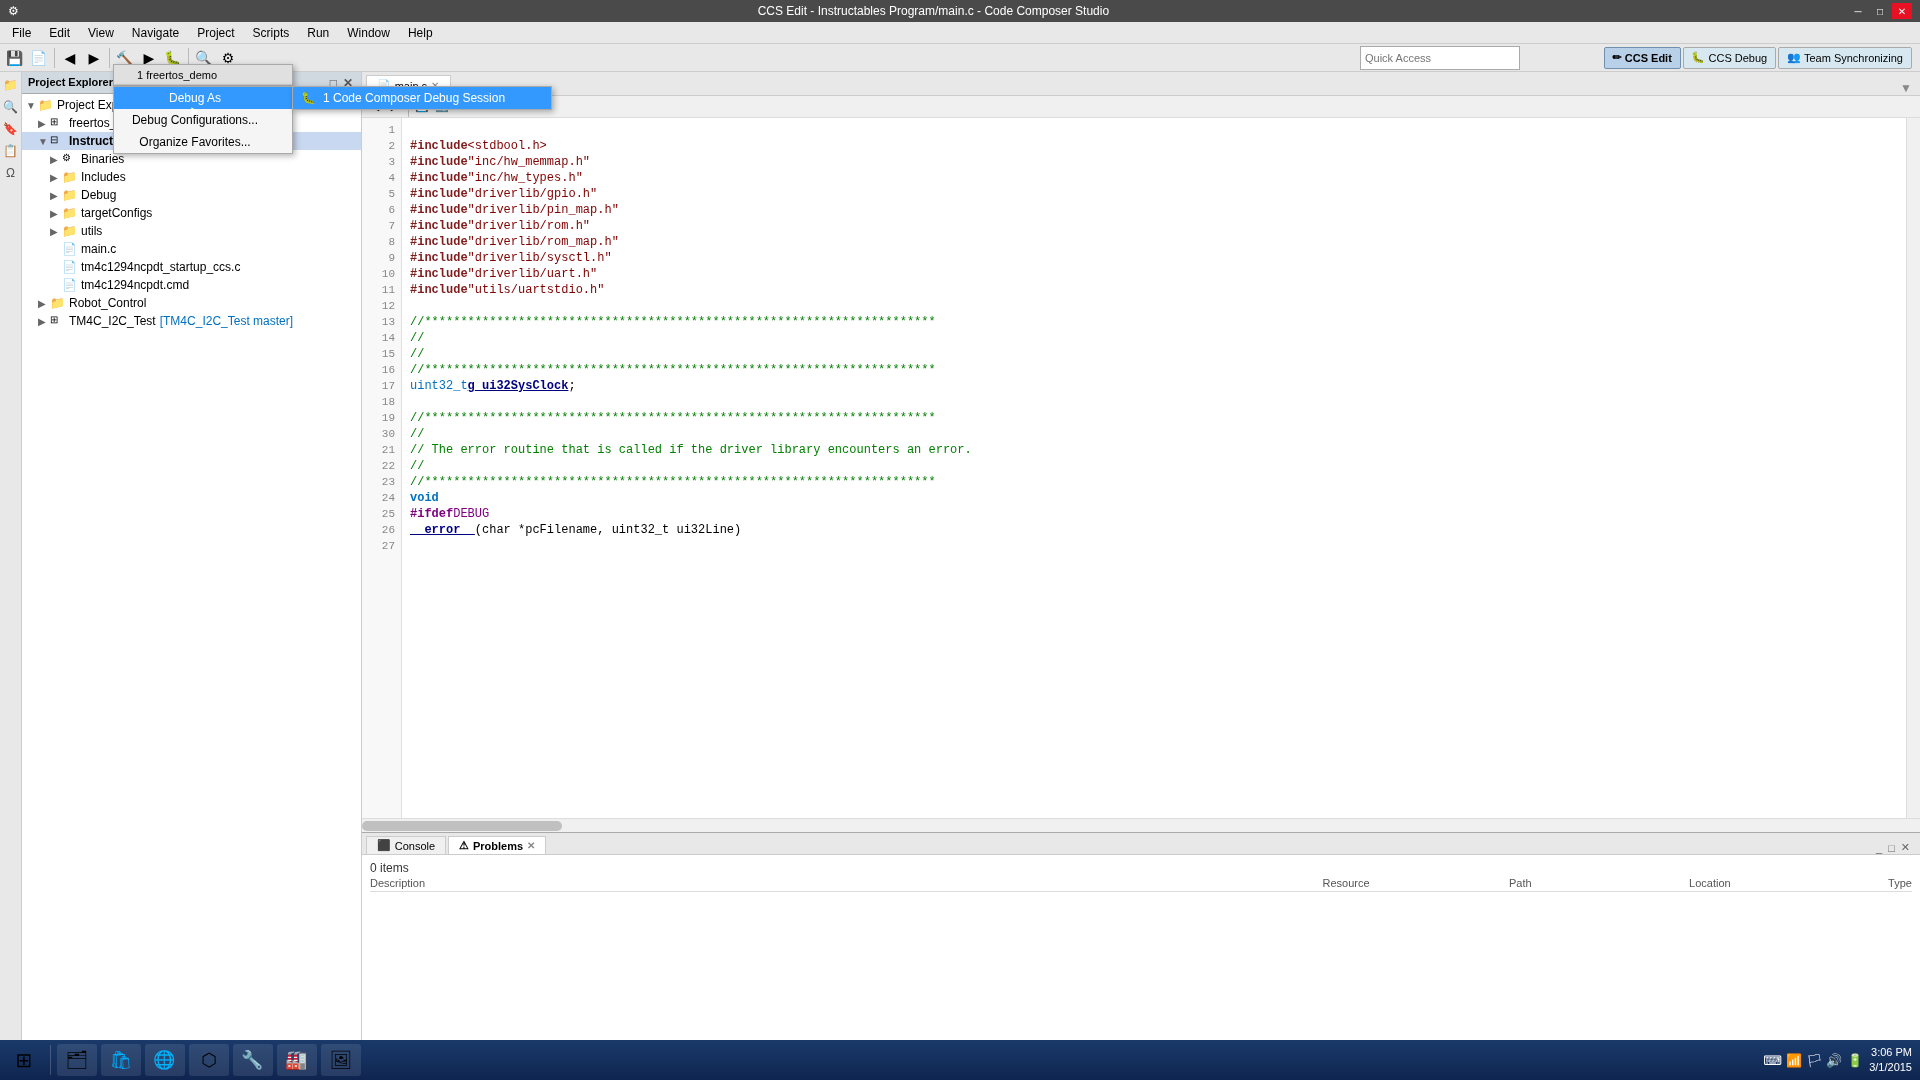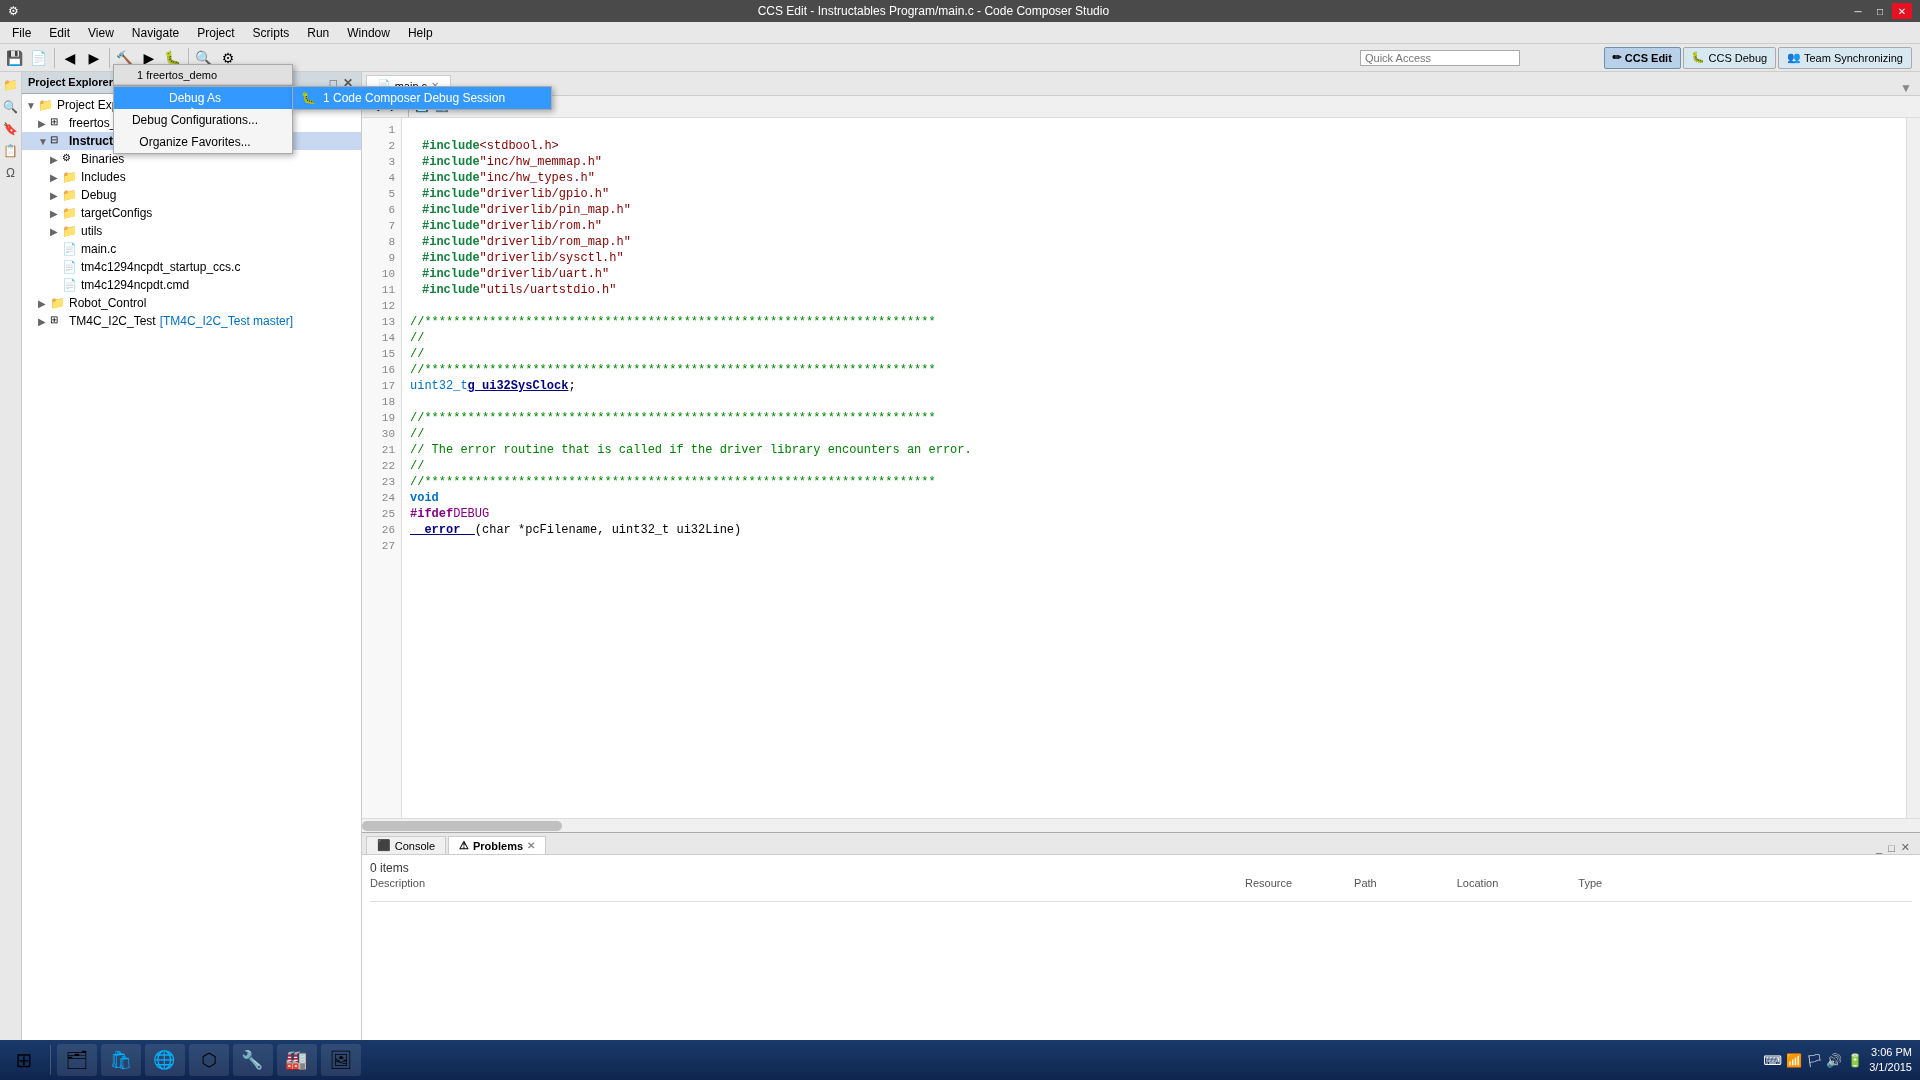--- a/index.html
+++ b/index.html
@@ -68,21 +68,21 @@
     .toolbar-sep { width: 1px; height: 20px; background: #bbb; margin: 0 2px; }
     .quick-access-area {
       position: absolute;
       right: 400px;
       display: flex;
       align-items: center;
       gap: 4px;
     }
     .quick-access-input {
       width: 160px;
-      height: 16px;
+      height: 24px;
       border: 1px solid #aaa;
       padding: 0 4px;
       font-size: 11px;
       background: white;
     }
     .perspective-btns {
       position: absolute;
       right: 0;
       display: flex;
       align-items: center;
@@ -325,21 +325,21 @@
       padding: 4px 8px;
       overflow: auto;
       line-height: 16px;
     }
     .code-line {
       height: 16px;
       white-space: pre;
       display: flex;
       align-items: center;
     }
-    .kw-include { color: #15803d; font-weight: bold; margin-left: 12px; }
+    .kw-include { color: #7f1d1d; font-weight: bold; }
     .kw-string { color: #800000; }
     .kw-comment { color: #008000; }
     .kw-stars { color: #008000; }
     .kw-type { color: #0070c0; }
     .kw-ifdef { color: #800080; font-weight: bold; }
     .kw-void { color: #0070c0; font-weight: bold; }
     .kw-var { color: #000080; text-decoration: underline; font-weight: bold; }
 
     
     .bottom-panel {
@@ -380,22 +380,23 @@
       flex: 1;
       padding: 4px 8px;
       font-size: 12px;
     }
     .problems-header {
       display: flex;
       gap: 20px;
       font-size: 11px;
       color: #555;
       border-bottom: 1px solid #ddd;
-      padding-bottom: 12px;
+      padding-bottom: 2px;
       margin-bottom: 2px;
+      justify-content: space-between;
     }
     .items-count { font-size: 12px; color: #333; padding: 2px 0; }
 
     
     .status-bar {
       background: #007acc;
       color: white;
       height: 22px;
       display: flex;
       align-items: center;

